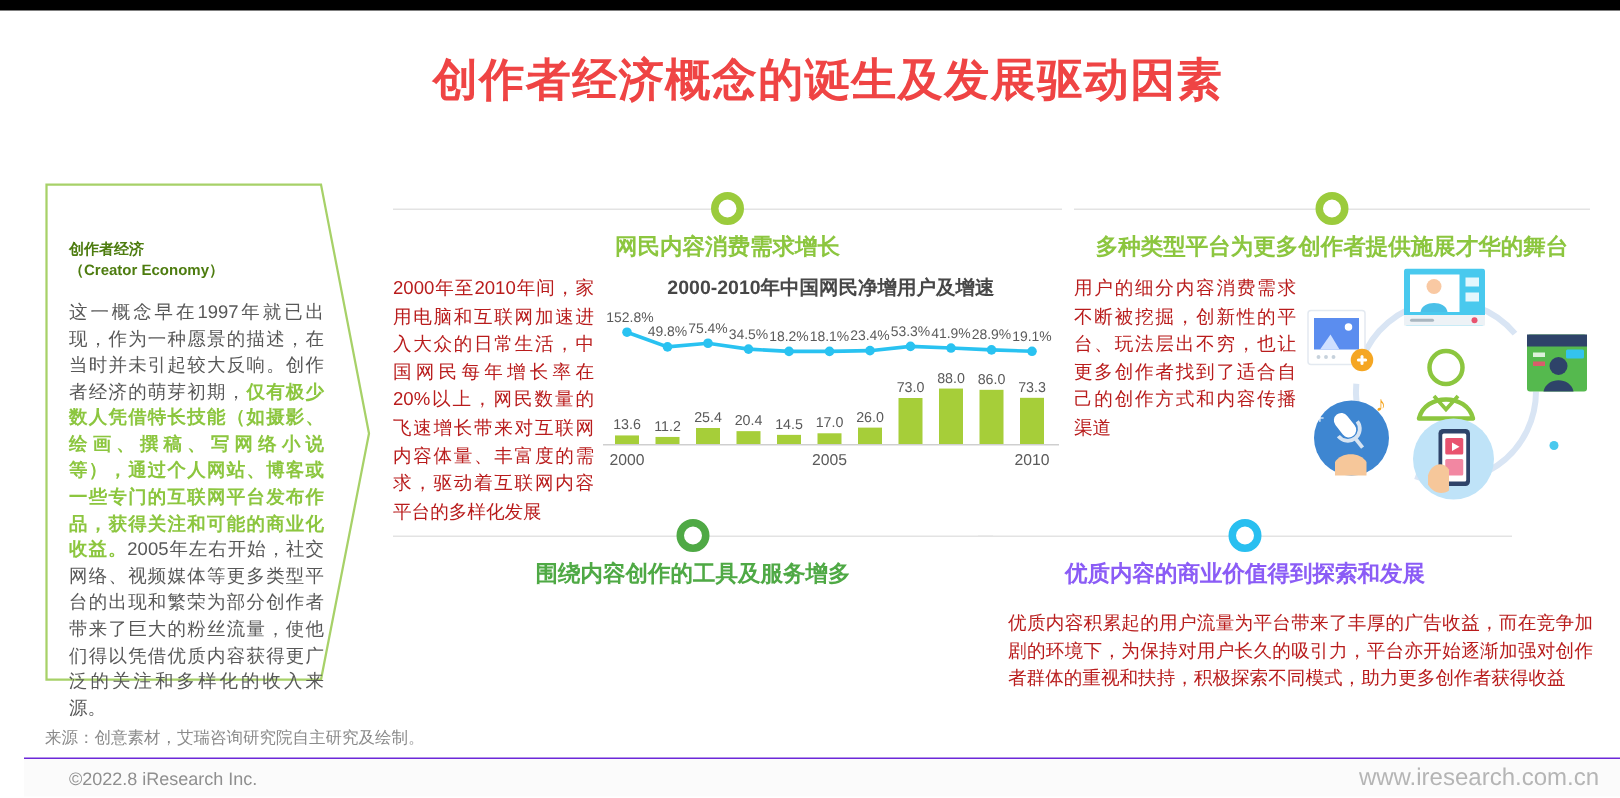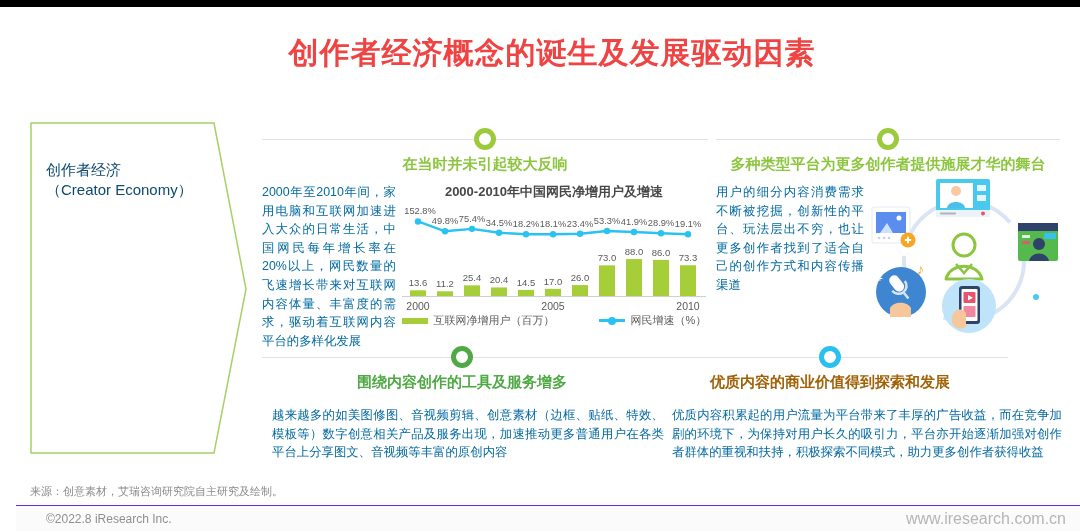--- a/index.html
+++ b/index.html
@@ -6,37 +6,37 @@
   .canvas{position:relative;width:1080px;height:532px;background:#fff;overflow:hidden;
           font-family:"Liberation Sans","DejaVu Sans",sans-serif;color:#585858;}
   .top-black-bar{position:absolute;left:0;top:0;width:100%;height:7px;background:#000;}
   .page-title{position:absolute;left:0;top:13px;width:100%;text-align:center;
               font-size:30px;font-weight:bold;color:#ef4444;letter-spacing:1px;padding-left:12px;}
 
   
   .concept-box{position:absolute;left:30px;top:120px;width:220px;height:336px;}
   .concept-box svg{position:absolute;left:0;top:0;}
   .concept-content{position:absolute;left:16px;top:40px;width:170px;}
-  .concept-title{font-size:15px;font-weight:normal;color:#0c4a6e;line-height:1.35;white-space:pre-line;}
+  .concept-title{font-size:10px;font-weight:bold;color:#4d7c0f;line-height:1.35;white-space:pre-line;}
   .concept-body{margin-top:13px;font-size:12.3px;line-height:1.43;text-align:justify;color:#585858;}
   .hl{color:#8CC63F;font-weight:bold;}
 
   
   .section{position:absolute;}
   .ring-row{position:relative;height:26px;}
   .hline{position:absolute;left:0;right:0;top:13px;height:1px;background:#E3E3E3;}
   .ring{position:absolute;left:50%;top:2px;margin-left:-11px;width:12px;height:12px;
         border-radius:50%;background:#fff;border:5px solid #9BCB3C;}
   .ring.green-dark{border-color:#4FA945;}
   .ring.cyan{border-color:#29BFF0;}
   .sec-heading{margin-top:3px;text-align:center;font-size:15px;font-weight:bold;color:#8CC63F;}
   .sec-heading.green-dark{color:#4FA945;}
-  .sec-heading.cyan{color:#a16207;}
+  .sec-heading.cyan{color:#8b5cf6;}
   .sec-content{display:flex;margin-top:9px;}
-  .para{font-size:12.4px;line-height:1.5;text-align:justify;color:#0369a1;}
+  .para{font-size:12.4px;line-height:1.5;text-align:justify;color:#b91c1c;}
   .para.narrow{width:134px;flex:none;}
   .para.narrow2{width:148px;flex:none;}
   .para.abs{position:absolute;}
 
   
   .chart{flex:1;margin-left:4px;}
   .chart-title{text-align:center;font-size:13px;font-weight:bold;color:#474747;}
   .chart svg{display:block;margin-top:3px;font-family:inherit;}
   .legend{display:flex;justify-content:center;gap:44px;margin-top:1px;font-size:11px;color:#5a5a5a;}
   .legend-item{display:flex;align-items:center;gap:6px;}
@@ -62,29 +62,30 @@
   <div class="top-black-bar"></div>
   <h1 class="page-title">创作者经济概念的诞生及发展驱动因素</h1>
 
   <div class="concept-box">
     <svg width="220" height="336" viewBox="0 0 220 336">
       <polygon points="1,3 184,3 216,169 184,333 1,333" fill="#ffffff" stroke="#A7D168" stroke-width="1.5"></polygon>
     </svg>
     <div class="concept-content">
       <div class="concept-title">创作者经济
 （Creator Economy）</div>
+      <div class="concept-body"><span>这一概念早在1997年就已出现，作为一种愿景的描述，在当时并未引起较大反响。创作者经济的萌芽初期，</span><span class="hl">仅有极少数人凭借特长技能（如摄影、绘画、撰稿、写网络小说等），通过个人网站、博客或一些专门的互联网平台发布作品，获得关注和可能的商业化收益。</span><span>2005年左右开始，社交网络、视频媒体等更多类型平台的出现和繁荣为部分创作者带来了巨大的粉丝流量，使他们得以凭借优质内容获得更广泛的关注和多样化的收入来源。</span></div>
     </div>
   </div>
 
   <div class="section" style="left:262px;top:126px;width:446px;">
     <div class="ring-row">
       <div class="hline"></div>
       <span class="ring"></span>
     </div>
-    <div class="sec-heading">在当时并未引起较大反响</div>
+    <div class="sec-heading">网民内容消费需求增长</div>
     <div class="sec-content">
       <p class="para narrow" style="margin:0;">2000年至2010年间，家用电脑和互联网加速进入大众的日常生活，中国网民每年增长率在20%以上，网民数量的飞速增长带来对互联网内容体量、丰富度的需求，驱动着互联网内容平台的多样化发展</p>
       <div class="chart">
         <div class="chart-title">2000-2010年中国网民净增用户及增速</div>
         <svg width="308" height="108" viewBox="0 0 308 108">
             <line x1="2" y1="92.5" x2="306" y2="92.5" stroke="#CFCFCF" stroke-width="1"></line>
             <rect x="10" y="86.288" width="16" height="5.712" fill="#A6CE39"></rect>
             <text x="18" y="82.288" text-anchor="middle" font-size="9.5" fill="#5a5a5a">13.6</text>
             <rect x="37" y="87.296" width="16" height="4.704" fill="#A6CE39"></rect>
             <text x="45" y="83.296" text-anchor="middle" font-size="9.5" fill="#5a5a5a">11.2</text>
@@ -126,32 +127,20 @@
             <text x="180" y="22.777" text-anchor="middle" font-size="9.3" fill="#5a5a5a">23.4%</text>
             <circle cx="207" cy="26.936500000000002" r="3.2" fill="#29C2F1"></circle>
             <text x="207" y="19.936500000000002" text-anchor="middle" font-size="9.3" fill="#5a5a5a">53.3%</text>
             <circle cx="234" cy="28.0195" r="3.2" fill="#29C2F1"></circle>
             <text x="234" y="21.0195" text-anchor="middle" font-size="9.3" fill="#5a5a5a">41.9%</text>
             <circle cx="261" cy="29.2545" r="3.2" fill="#29C2F1"></circle>
             <text x="261" y="22.2545" text-anchor="middle" font-size="9.3" fill="#5a5a5a">28.9%</text>
             <circle cx="288" cy="30.1855" r="3.2" fill="#29C2F1"></circle>
             <text x="288" y="23.1855" text-anchor="middle" font-size="9.3" fill="#5a5a5a">19.1%</text>
           </svg>
-        <div class="legend">
-          <span class="legend-item">
-            <span class="swatch-bar"></span>
-            <span>互联网净增用户（百万）</span>
-          </span>
-          <span class="legend-item">
-            <span class="swatch-line">
-                <span class="dot"></span>
-              </span>
-            <span>网民增速（%）</span>
-          </span>
-        </div>
       </div>
     </div>
   </div>
 
   <div class="section" style="left:262px;top:344px;width:400px;">
     <div class="ring-row">
       <div class="hline"></div>
       <span class="ring green-dark"></span>
     </div>
     <div class="sec-heading green-dark">围绕内容创作的工具及服务增多</div>
@@ -225,21 +214,20 @@
           <rect x="19.5" y="10" width="16" height="32" rx="1" fill="#fff"></rect>
           <rect x="21.5" y="13" width="12" height="11" rx="1" fill="#E8536F"></rect>
           <rect x="21.5" y="27" width="12" height="11" rx="1" fill="#F287A2"></rect>
           <path d="M26,16 l5,2.8 -5,2.8 Z" fill="#fff"></path>
           <path d="M10,38 C12,30 20,28 24,34 L24,48 C18,52 12,48 10,44 Z" fill="#F6C79A"></path>
         </g>
         <circle cx="166" cy="118" r="3" fill="#49C9EE"></circle>
       </svg>
     </div>
   </div>
-  <p class="para abs" style="left:272px;top:406px;width:392px;margin:0;">越来越多的如美图修图、音视频剪辑、创意素材（边框、贴纸、特效、模板等）数字创意相关产品及服务出现，加速推动更多普通用户在各类平台上分享图文、音视频等丰富的原创内容</p>
 
   <div class="section" style="left:652px;top:344px;width:356px;">
     <div class="ring-row">
       <div class="hline"></div>
       <span class="ring cyan"></span>
     </div>
     <div class="sec-heading cyan">优质内容的商业价值得到探索和发展</div>
   </div>
   <p class="para abs" style="left:672px;top:406px;width:390px;margin:0;">优质内容积累起的用户流量为平台带来了丰厚的广告收益，而在竞争加剧的环境下，为保持对用户长久的吸引力，平台亦开始逐渐加强对创作者群体的重视和扶持，积极探索不同模式，助力更多创作者获得收益</p>
 

